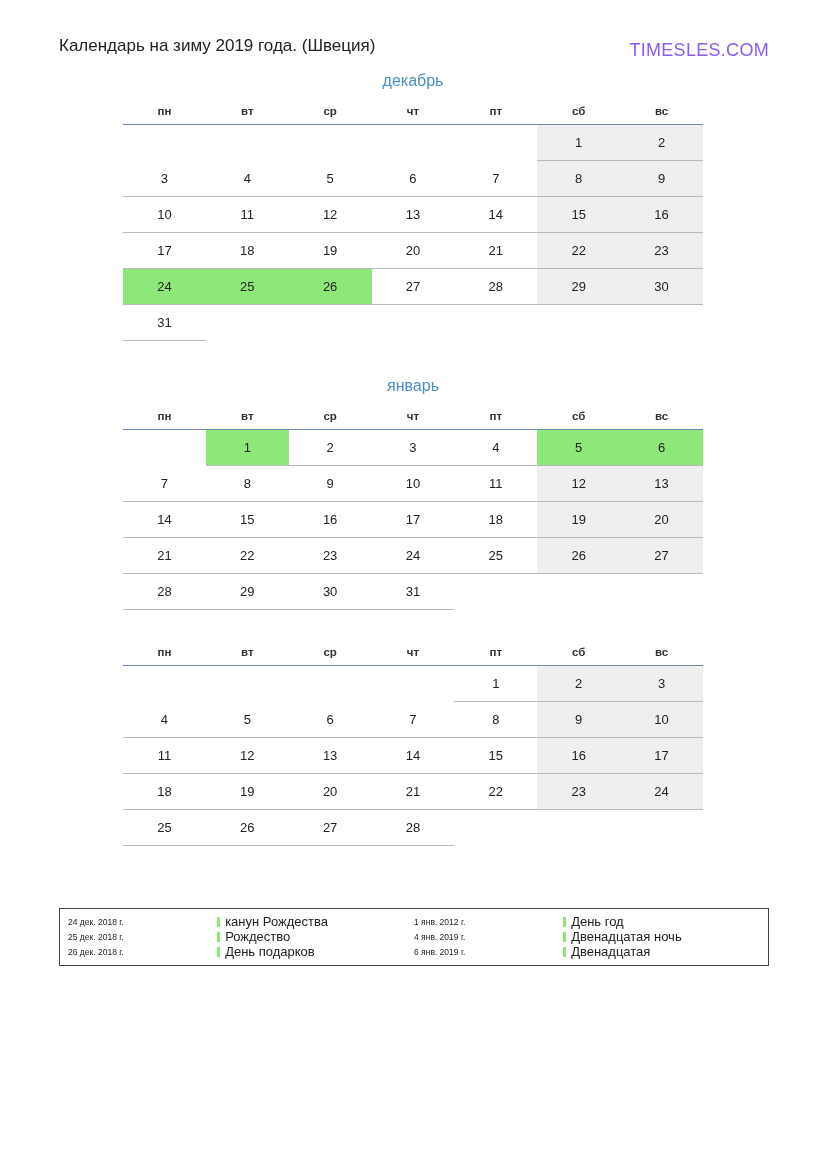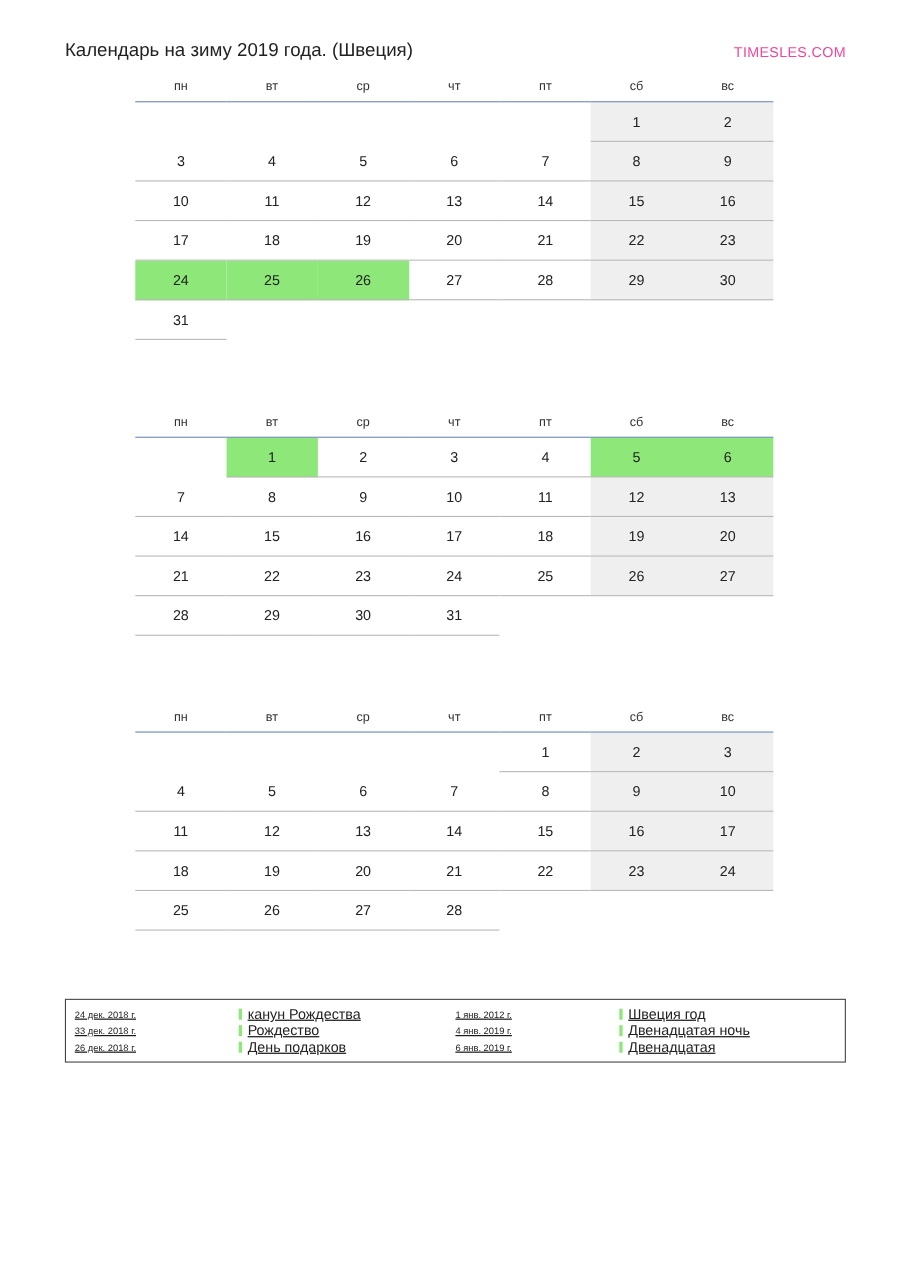--- a/index.html
+++ b/index.html
@@ -30,23 +30,23 @@
     left: 59px;
     top: 18px;
     font-size: 17px;
     color: #222;
     white-space: nowrap;
   }
   .brand {
     position: absolute;
     right: 58px;
     top: 22px;
-    font-size: 13px;
+    font-size: 18px;
     letter-spacing: .3px;
-    color: #ec4899;
+    color: #8b5cf6;
     white-space: nowrap;
   }
   
   .month {
     position: absolute;
     left: 123px;
     width: 580px;
   }
   .month-title {
     text-align: center;
@@ -54,21 +54,21 @@
     color: #4a90c4;
     margin-bottom: 14px;
   }
   table.cal {
     border-collapse: collapse;
     width: 580px;
     table-layout: fixed;
   }
   table.cal th {
     font-size: 11.5px;
-    font-weight: normal;
+    font-weight: bold;
     color: #333;
     text-align: center;
     padding-bottom: 7px;
     border-bottom: 1.5px solid #6b87b5;
   }
   table.cal td {
     height: 36px;
     text-align: center;
     font-size: 13px;
     color: #222;
@@ -86,21 +86,20 @@
     background: #8ee879;
   }
   
   .legend {
     position: absolute;
     left: 59px;
     top: 908px;
     width: 710px;
     border: 1px solid #444;
     padding: 6px 8px 7px 8px;
-    text-decoration: underline;
   }
   .legend-row {
     display: flex;
     align-items: center;
     height: 13px;
     margin-bottom: 2px;
   }
   .legend-row:last-child { margin-bottom: 0; }
   .lg-date {
     width: 150px;
@@ -126,20 +125,21 @@
 <body>
 
 <div class="page">
 
   <div class="header">
     <div class="doc-title">Календарь на зиму 2019 года. (Швеция)</div>
     <div class="brand">TIMESLES.COM</div>
   </div>
 
   <div class="month" id="month-0" style="top:72px;">
+    <div class="month-title">декабрь</div>
     <table class="cal">
       <thead>
           <tr>
             <th>пн</th>
             <th>вт</th>
             <th>ср</th>
             <th>чт</th>
             <th>пт</th>
             <th>сб</th>
             <th>вс</th>
@@ -198,20 +198,21 @@
             <td class="empty">&nbsp;</td>
             <td class="empty">&nbsp;</td>
             <td class="empty">&nbsp;</td>
             <td class="empty">&nbsp;</td>
           </tr>
         </tbody>
     </table>
   </div>
 
   <div class="month" id="month-1" style="top:377px;">
+    <div class="month-title">январь</div>
     <table class="cal">
       <thead>
           <tr>
             <th>пн</th>
             <th>вт</th>
             <th>ср</th>
             <th>чт</th>
             <th>пт</th>
             <th>сб</th>
             <th>вс</th>
@@ -330,24 +331,24 @@
     </table>
   </div>
 
   <div class="legend">
     <div class="legend-row">
       <div class="lg-date">24 дек. 2018 г.</div>
       <div class="lg-swatch"></div>
       <div class="lg-name">канун Рождества</div>
       <div class="lg-date">1 янв. 2012 г.</div>
       <div class="lg-swatch"></div>
-      <div class="lg-name">Швеция год</div>
+      <div class="lg-name">День год</div>
     </div>
     <div class="legend-row">
-      <div class="lg-date">33 дек. 2018 г.</div>
+      <div class="lg-date">25 дек. 2018 г.</div>
       <div class="lg-swatch"></div>
       <div class="lg-name">Рождество</div>
       <div class="lg-date">4 янв. 2019 г.</div>
       <div class="lg-swatch"></div>
       <div class="lg-name">Двенадцатая ночь</div>
     </div>
     <div class="legend-row">
       <div class="lg-date">26 дек. 2018 г.</div>
       <div class="lg-swatch"></div>
       <div class="lg-name">День подарков</div>

